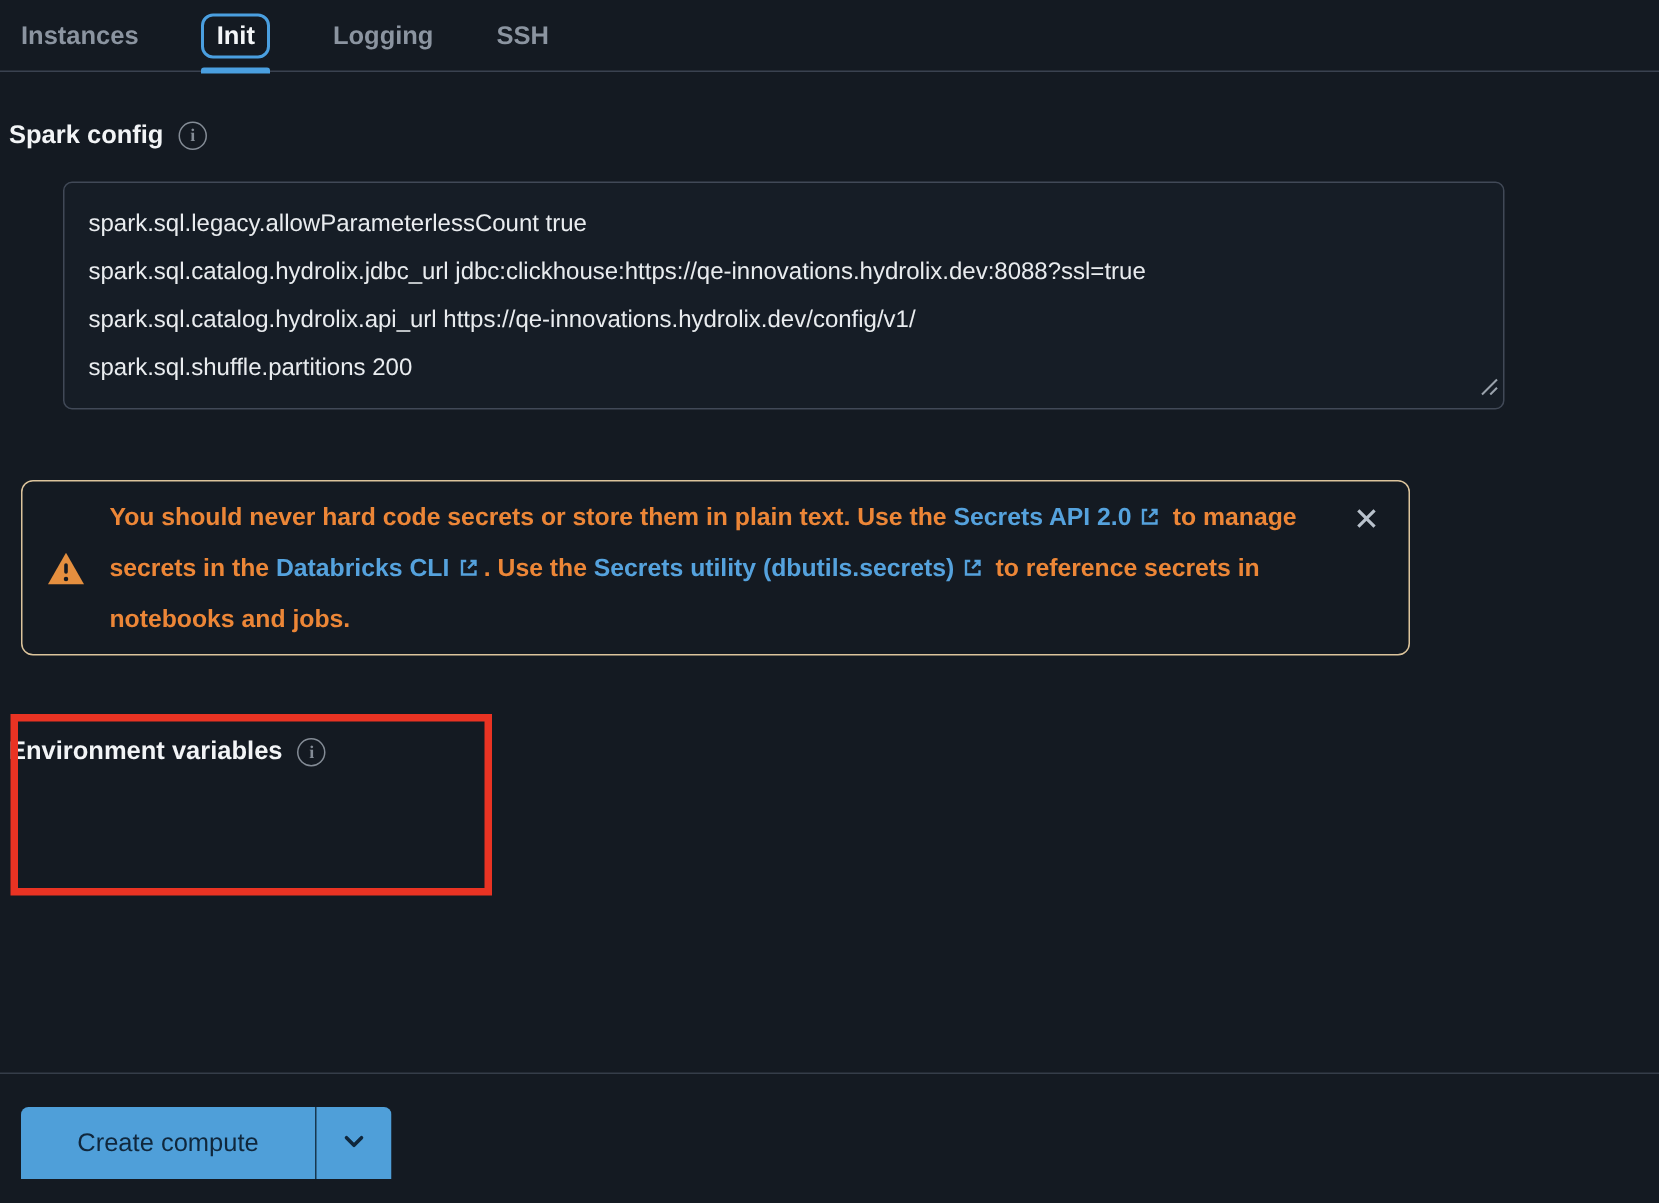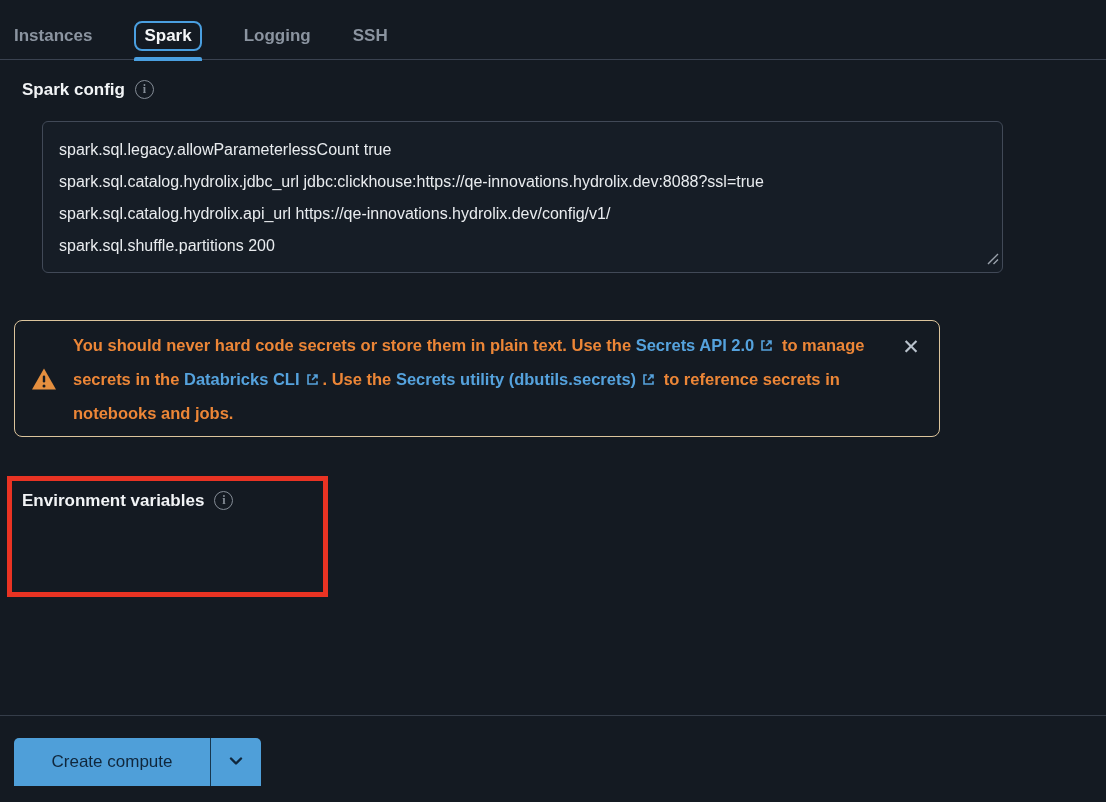--- a/index.html
+++ b/index.html
@@ -6,41 +6,41 @@
   html,body { background:#141a22; }
   .stage {
     position:relative; width:1106px; height:802px;
     background:#141a22; overflow:hidden;
     font-family:"Liberation Sans","DejaVu Sans",sans-serif;
     color:#e9ecef;
   }
 
   
   .tabbar {
-    position:absolute; top:12px; left:0; width:1106px; height:48px;
+    position:absolute; top:0; left:0; width:1106px; height:48px;
     display:flex; align-items:center; gap:42px; padding-left:14px;
     border-bottom:1px solid #3a4250;
   }
   .tab {
     position:relative; height:48px; display:flex; align-items:center;
     font-size:17px; font-weight:600; color:#8b94a0; cursor:pointer; white-space:nowrap;
   }
   .tab.active { color:#f4f6f8; }
   .tab-focus {
     border:2px solid #4a9fe0; border-radius:8px; padding:3px 8px;
     display:inline-flex; align-items:center;
   }
   .tab-underline {
     position:absolute; bottom:-1px; left:0; right:0; height:4px;
     background:#4a9fe0; border-radius:2px 2px 0 0;
   }
 
   
   .section-label-row {
-    position:absolute; left:22px; display:flex; align-items:flex-start; gap:10px;
+    position:absolute; left:6px; display:flex; align-items:flex-end; gap:10px;
   }
   .section-label { font-size:17px; font-weight:700; color:#f2f4f6; }
   .info-icon {
     width:19px; height:19px; border:1.6px solid #848c96; border-radius:50%;
     display:inline-flex; align-items:center; justify-content:center;
     color:#848c96; font-size:12px; font-weight:700; font-family:"Liberation Serif","DejaVu Serif",serif;
   }
 
   
   .ta-wrap { position:absolute; left:14px; width:961px; }
@@ -106,21 +106,21 @@
 <body>
 
 <div class="stage">
 
   <div class="tabbar">
     <div class="tab">
       <span>Instances</span>
     </div>
     <div class="tab active">
       <span class="tab-focus">
-        <span>Spark</span>
+        <span>Init</span>
       </span>
       <span class="tab-underline"></span>
     </div>
     <div class="tab">
       <span>Logging</span>
     </div>
     <div class="tab">
       <span>SSH</span>
     </div>
   </div>

